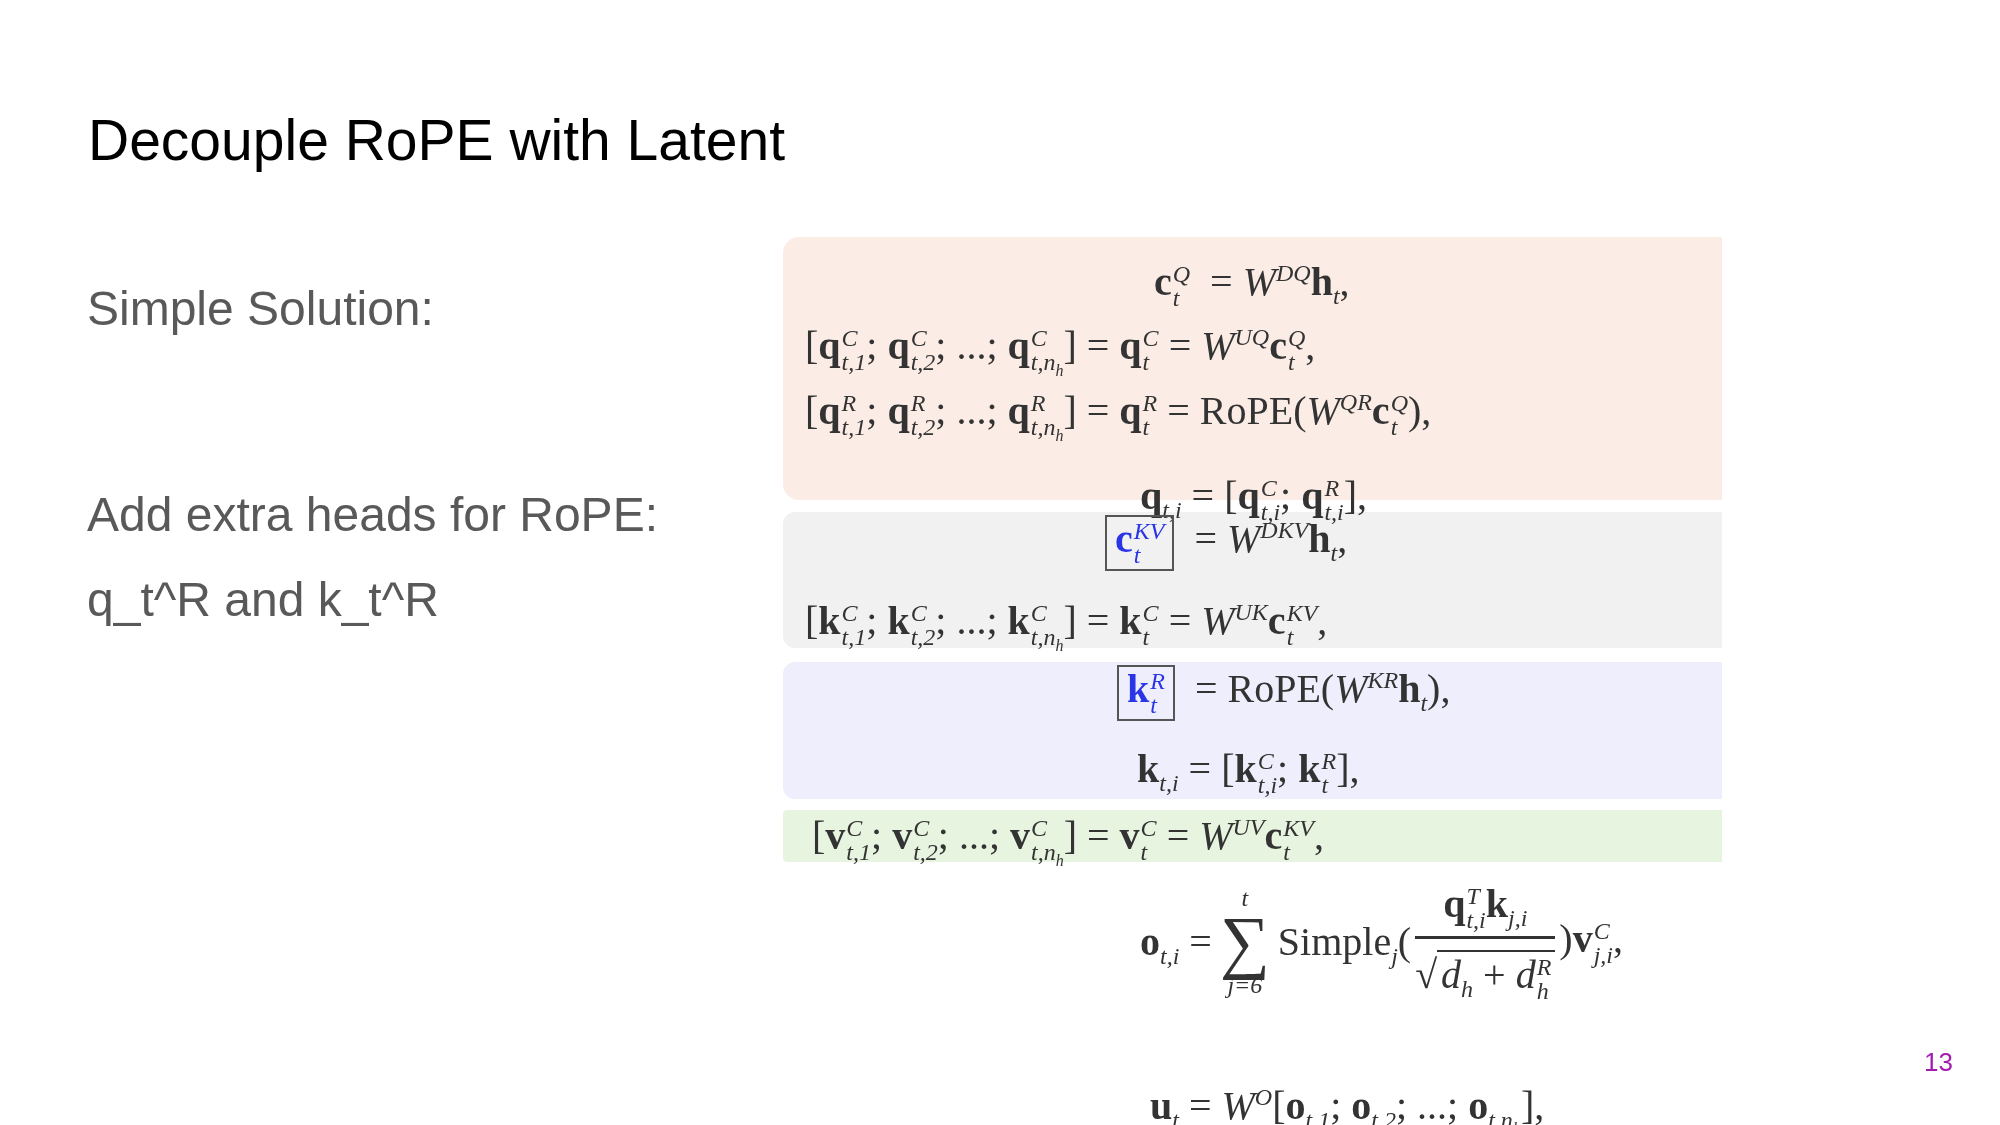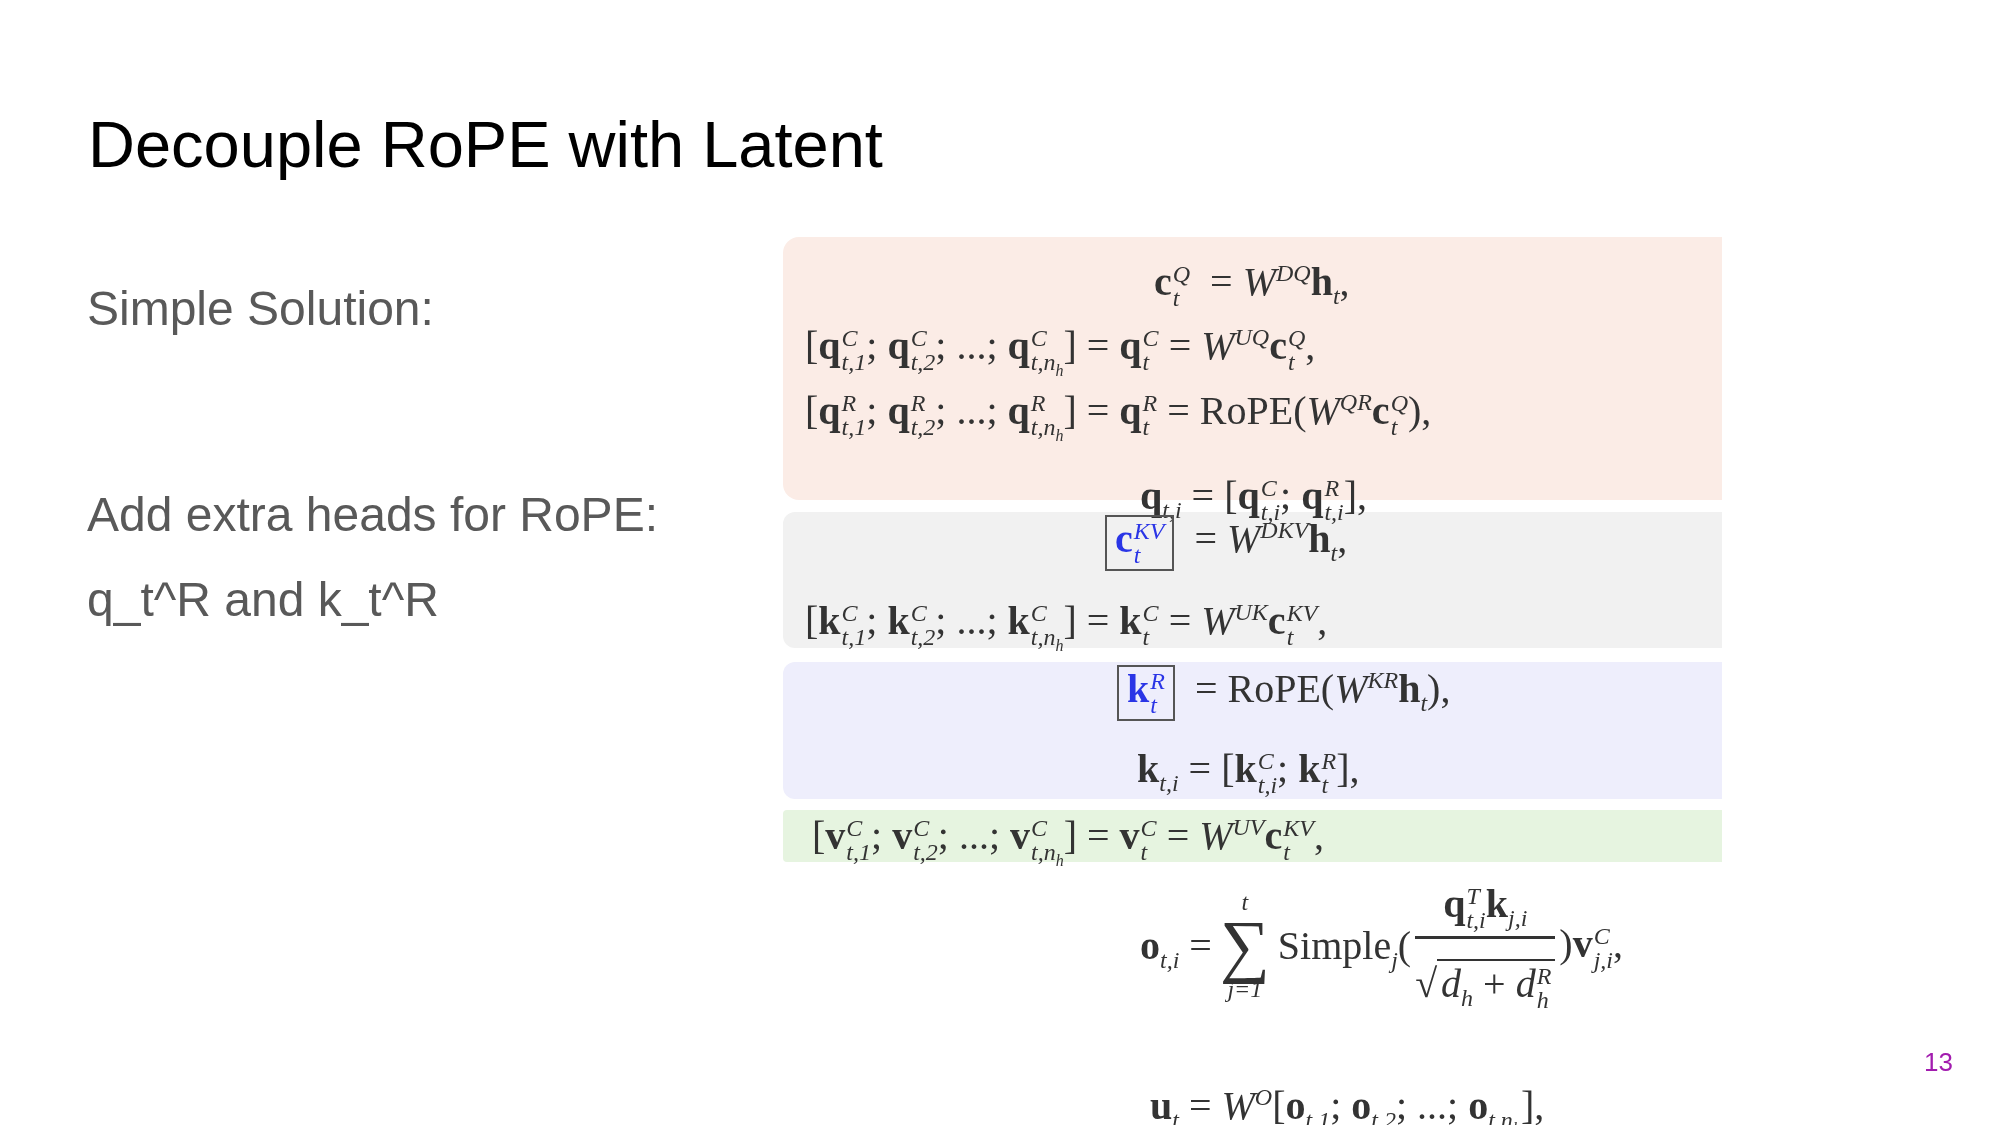--- a/index.html
+++ b/index.html
@@ -1,39 +1,39 @@
 <!DOCTYPE html>
 <html><head>
 <meta charset="utf-8">
 <style>
   html, body { margin:0; padding:0; }
   body { width:2000px; height:1125px; background:#ffffff; position:relative; overflow:hidden;
          font-family:"Liberation Sans", sans-serif; }
-  .title { position:absolute; left:88px; top:112px; font-size:65px; color:#000; line-height:1; white-space:nowrap; }
+  .title { position:absolute; left:88px; top:112px; font-size:57px; color:#000; line-height:1; white-space:nowrap; }
   .body-text { position:absolute; left:87px; font-size:48px; color:#595959; line-height:1; white-space:nowrap;margin-top:8px; }
   .page-num { position:absolute; left:1924px; top:1049px; font-size:26px; color:#a21caf; line-height:1; }
 
   .panel { position:absolute; left:783px; width:939px; }
   .panel.pink  { top:237px; height:263px; background:#fbece6; border-radius:16px 0 0 16px; }
   .panel.gray  { top:512px; height:136px; background:#f1f1f1; border-radius:12px 0 0 12px; }
   .panel.blue  { top:662px; height:137px; background:#eeeefc; border-radius:12px 0 0 12px; }
   .panel.green { top:810px; height:52px;  background:#e6f4e0; border-radius:4px 0 0 4px; }   
   .m { font-family:"Liberation Serif", serif; font-size:40px; color:#333; white-space:nowrap; }
   b.v { font-weight:bold; }
   i { font-style:italic; }
   sup, sub { font-size:24px; line-height:0; }
   .ss { display:inline-flex; flex-direction:column; vertical-align:middle; font-size:24px; line-height:24px; font-style:italic; margin-left:1px; }
   .ss span { display:block; }
   .blue { color:#2a35e6; }
   .framed { border:2px solid #555; padding:2px 8px; display:inline-block; line-height:1; }
 
   .frac { display:inline-flex; flex-direction:column; align-items:center; vertical-align:middle; margin:0 4px; }
   .frac .num { padding:0 6px 4px; }
   .frac .bar { height:3px; background:#333; width:100%; }
-  .frac .den { padding-top:21px; }
+  .frac .den { padding-top:12px; }
   .sigma { display:inline-flex; flex-direction:column; align-items:center; vertical-align:middle; margin:0 8px; }
   .sigma .big { font-size:70px; line-height:0.9; }
   .sigma .lim { font-size:24px; font-style:italic; line-height:1; }
 </style>
 </head>
 <body>
 
 <div class="title">Decouple RoPE with Latent</div>
 <div class="body-text" style="top:277px">Simple Solution:</div>
 <div class="body-text" style="top:483px">Add extra heads for RoPE:</div>
@@ -169,21 +169,21 @@
         <span>KV</span>
         <span>t</span>
       </span>,
   </div>
 
   <div class="m" style="position:absolute; left:1140px; top:880px; display:flex; align-items:center;">
     <span><b>o</b><sub><i>t,i</i></sub> =</span>
     <span class="sigma">
       <span class="lim">t</span>
       <span class="big">∑</span>
-      <span class="lim">j=1</span>
+      <span class="lim">j=6</span>
     </span>
     <span><span>Simple</span><sub><i>j</i></sub>(</span>
     <span class="frac">
       <span class="num"><b>q</b><span class="ss">
             <span>T</span>
             <span>t,i</span>
           </span><b>k</b><sub><i>j,i</i></sub></span>
       <span class="bar"></span>
       <span class="den">√<span style="border-top:2px solid #333; padding:0 4px;"><i>d</i><sub><i>h</i></sub> + <i>d</i><span class="ss">
               <span>R</span>

